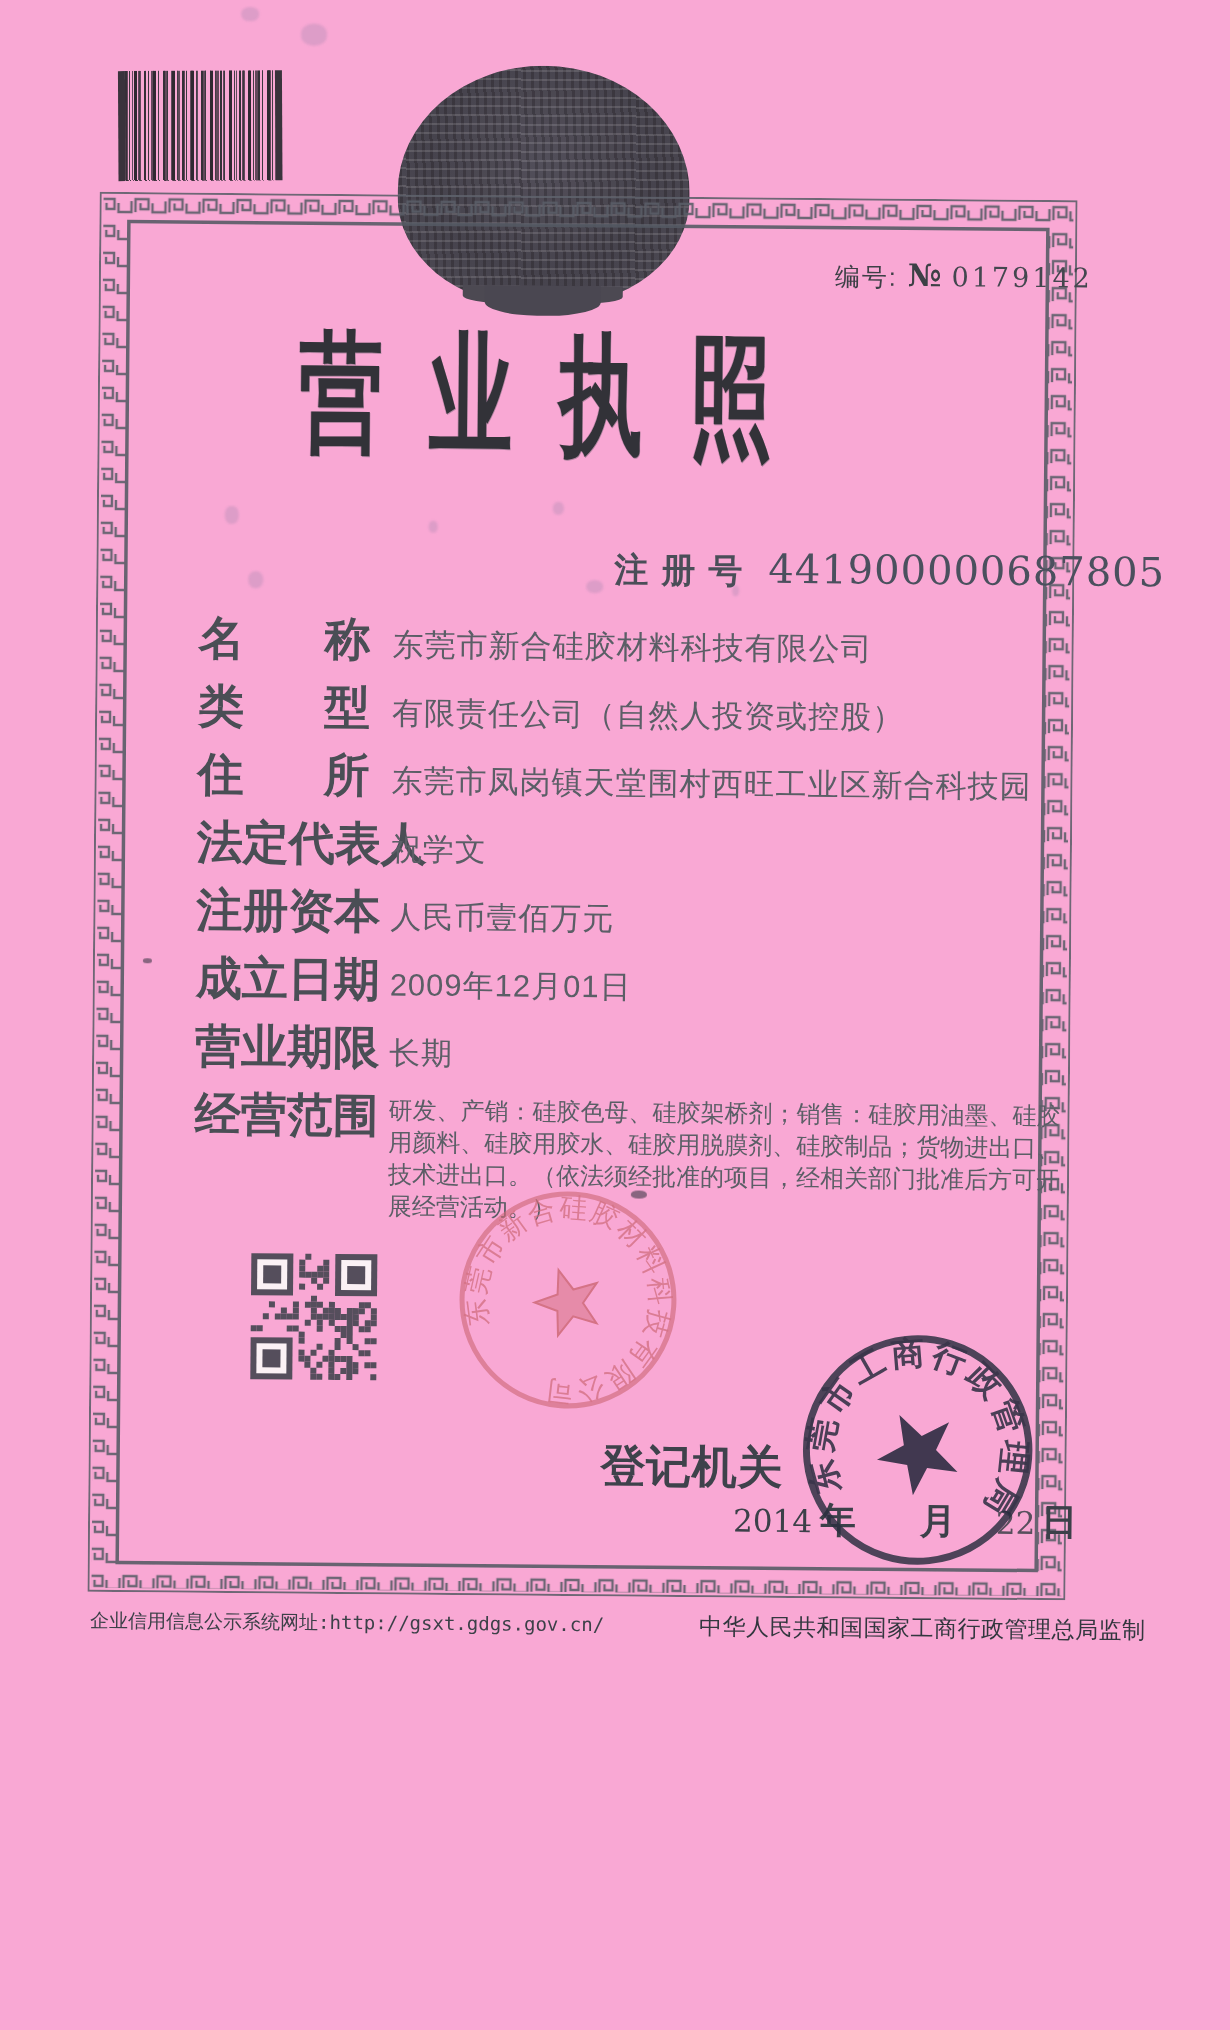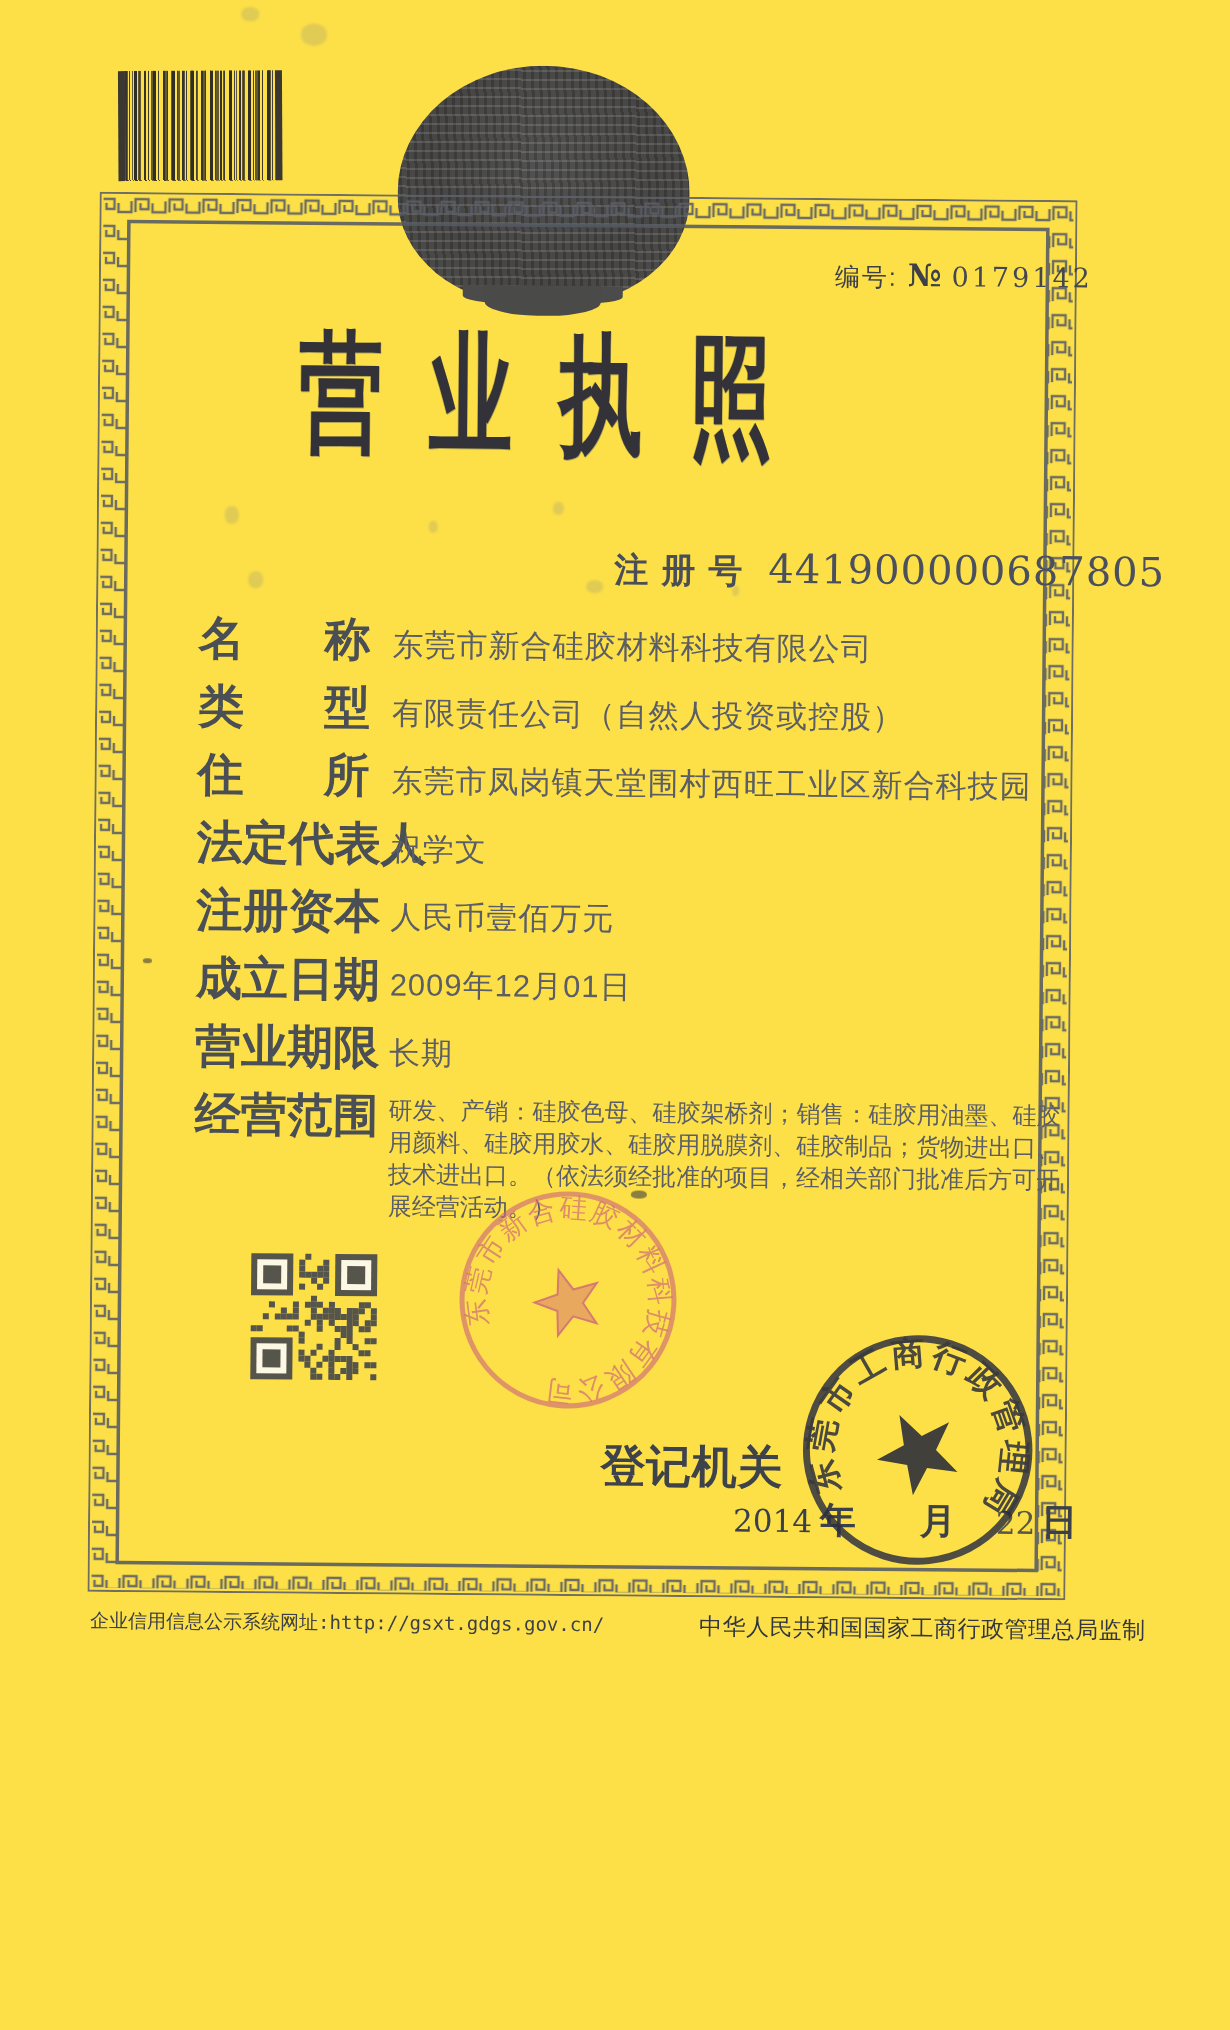--- a/index.html
+++ b/index.html
@@ -1,18 +1,18 @@
 <!DOCTYPE html>
 <html><head>
 <meta charset="utf-8">
 <style>
   html,body{margin:0;padding:0;}
   body{width:1230px;height:2030px;background:#fdfdfc;overflow:hidden;
        font-family:"Liberation Sans",sans-serif;position:relative;}
-  #sheet{position:absolute;inset:0;background:#fde047;}
+  #sheet{position:absolute;inset:0;background:#f9a8d4;}
   #cert{position:absolute;inset:0;transform:rotate(0.5deg);transform-origin:120px 150px;}
 
   
   .barcode{position:absolute;left:118px;top:70px;width:150px;height:110px;transform:rotate(-0.8deg);
     background:
       repeating-linear-gradient(90deg,#26262b 0 2px,rgba(255,255,255,0) 2px 4px,#2e2e33 4px 5px,rgba(255,255,255,0) 5px 9px,#1f1f24 9px 12px,rgba(255,255,255,0) 12px 14px,#35353b 14px 15px,rgba(255,255,255,0) 15px 19px),
       repeating-linear-gradient(90deg,rgba(30,30,36,.75) 0 3px,rgba(255,255,255,0) 3px 7px,rgba(40,40,48,.8) 7px 8px,rgba(255,255,255,0) 8px 13px);
     border-left:7px solid #2a2a30;border-right:7px solid #2a2a30;opacity:.92;}
 
   

